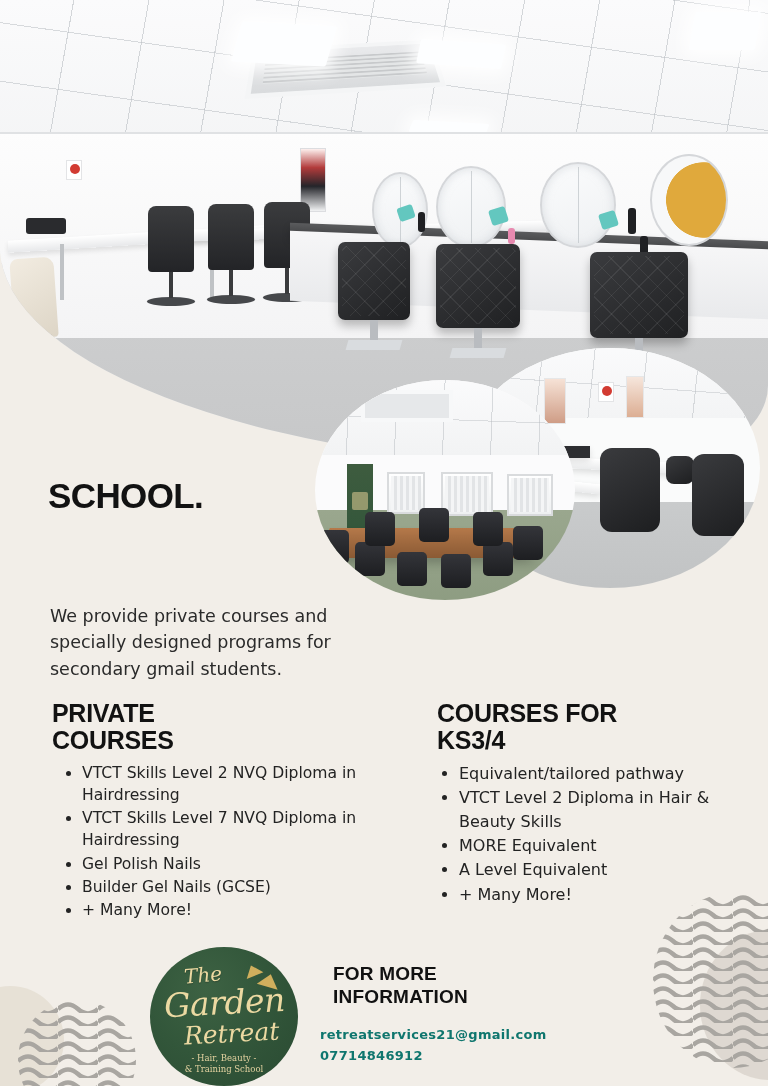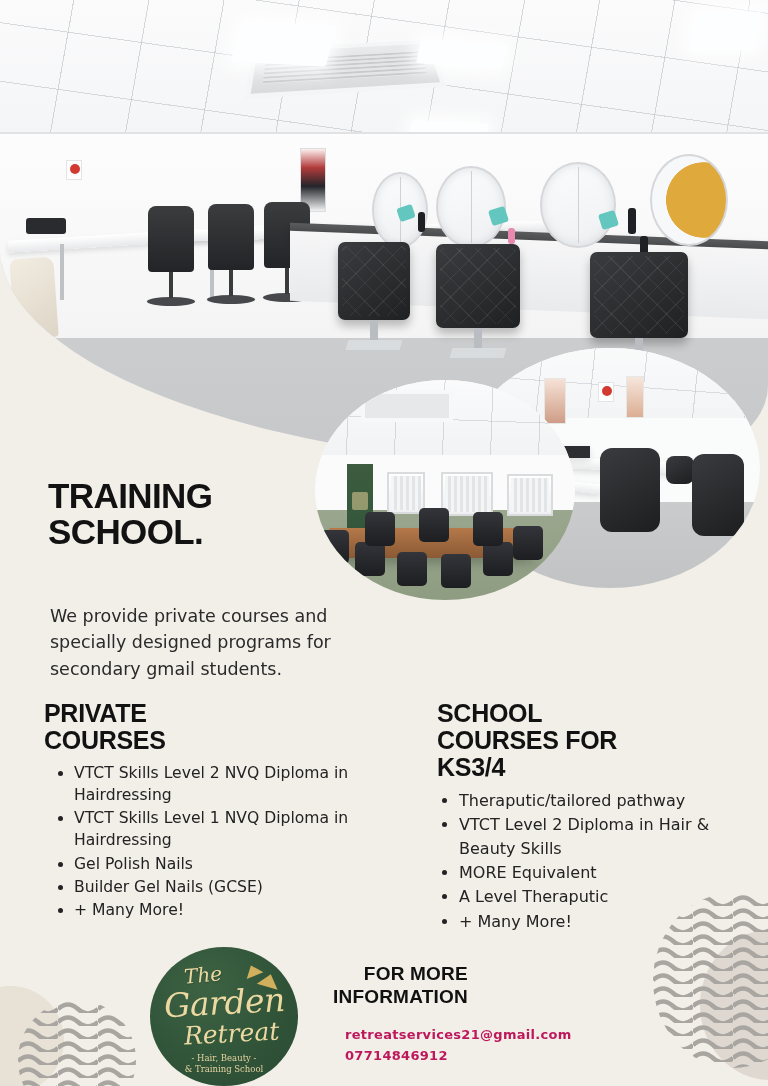--- a/index.html
+++ b/index.html
@@ -203,21 +203,21 @@
     position:absolute; left:50px; top:603px; width:310px;
     font-size:17.5px; line-height:1.50; color:#2a2a2a;
     font-family:"DejaVu Sans", sans-serif;
   }
 
   .col-head {
     font-size:25px; line-height:1.08; font-weight:800;
     letter-spacing:-0.3px; color:#121212; text-transform:uppercase;
     font-family:"Liberation Sans", sans-serif;
   }
-  .col-left { position:absolute; left:44px; top:700px; width:350px; }
+  .col-left { position:absolute; left:52px; top:700px; width:350px; }
   .col-right{ position:absolute; left:437px; top:700px; width:300px; }
 
   ul.courses {
     margin:8px 0 0 0; padding-left:30px;
     font-family:"DejaVu Sans", sans-serif;
     font-size:15.6px; line-height:1.42; color:#232323;
   }
   ul.courses li { margin-bottom:1px; }
   .col-right ul.courses { padding-left:22px; font-size:16px; line-height:1.46; }
 
@@ -257,26 +257,25 @@
     border-bottom:11px solid #d9b45f;
     opacity:.95;
   }
 
   
   .contact-head{
     position:absolute; left:333px; top:962px;
     font-size:19px; font-weight:800; line-height:1.22; color:#111;
     text-transform:uppercase; letter-spacing:0.2px;
     font-family:"Liberation Sans", sans-serif;
-    text-align:right;
   }
   .contact-lines{
-    position:absolute; left:345px; top:1024px;
+    position:absolute; left:320px; top:1024px;
     font-family:"DejaVu Sans", sans-serif; font-weight:700;
-    font-size:13px; line-height:1.62; color:#be185d; letter-spacing:0.3px;
+    font-size:13px; line-height:1.62; color:#0f766e; letter-spacing:0.3px;
   }
 
   
   .wave-circle{ position:absolute; border-radius:50%; overflow:hidden; }
   .wave-circle svg{ display:block; }
 
   .deco-right { left:653px; top:893px; width:160px; height:175px; }
   .deco-left  { left:18px;  top:1000px; width:118px; height:120px; }
   .blob-left {
     position:absolute; left:-44px; top:986px; width:108px; height:108px;
@@ -403,51 +402,49 @@
       <div class="mchair" style="left:140px;top:188px;"></div>
       <div class="mchair" style="left:182px;top:176px;"></div>
       <div class="mchair" style="left:64px;top:146px;"></div>
       <div class="mchair" style="left:118px;top:142px;"></div>
       <div class="mchair" style="left:172px;top:146px;"></div>
       <div class="mchair" style="left:212px;top:160px;"></div>
     </div>
   </div>
 
   <div class="headline">
-    <div>TRAINING</div>
     <div>SCHOOL.</div>
   </div>
 
   <div class="subtext">We provide private courses and specially designed programs for secondary gmail students.</div>
 
   <div class="col-left">
     <div class="col-head">
       <div>PRIVATE</div>
       <div>COURSES</div>
     </div>
     <ul class="courses">
       <li>VTCT Skills Level 2 NVQ Diploma in Hairdressing</li>
-      <li>VTCT Skills Level 1 NVQ Diploma in Hairdressing</li>
+      <li>VTCT Skills Level 7 NVQ Diploma in Hairdressing</li>
       <li>Gel Polish Nails</li>
       <li>Builder Gel Nails (GCSE)</li>
       <li>+ Many More!</li>
     </ul>
   </div>
 
   <div class="col-right">
     <div class="col-head">
-      <div>SCHOOL</div>
       <div>COURSES FOR</div>
       <div>KS3/4</div>
     </div>
     <ul class="courses">
-      <li>Theraputic/tailored pathway</li>
+      <li>Equivalent/tailored pathway</li>
       <li>VTCT Level 2 Diploma in Hair &amp; Beauty Skills</li>
       <li>MORE Equivalent</li>
-      <li>A Level Theraputic</li>
+      <li>A Level Equivalent</li>
       <li>+ Many More!</li>
     </ul>
   </div>
 
   <div class="blob-left"></div>
   <div class="blob-right"></div>
 
   <div class="wave-circle deco-right">
     <svg width="160" height="175" viewBox="0 0 160 175" aria-hidden="true">
       <defs>

